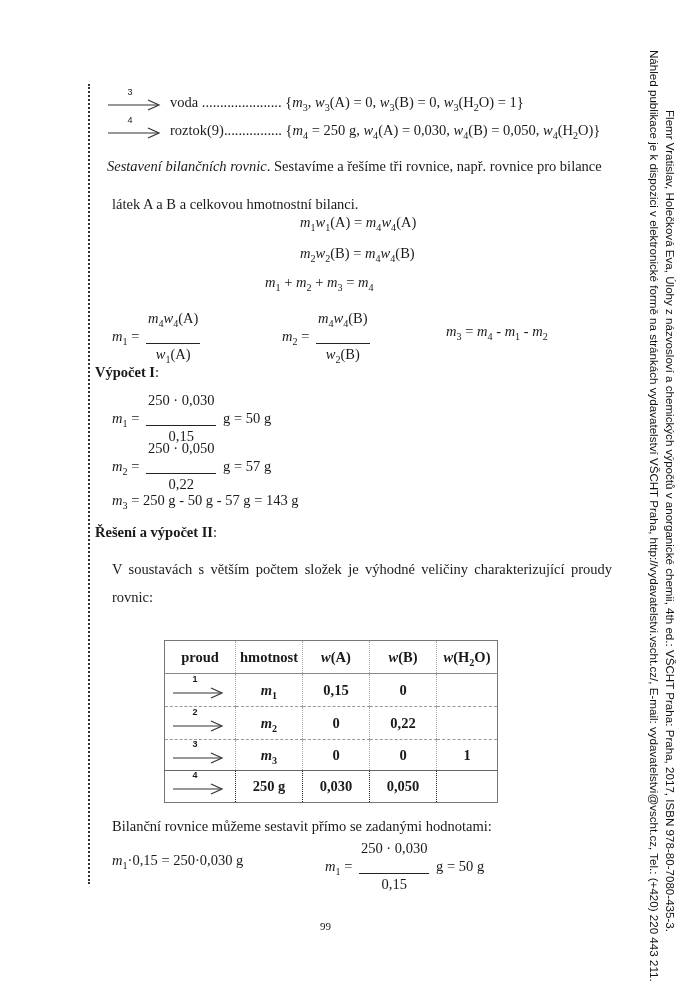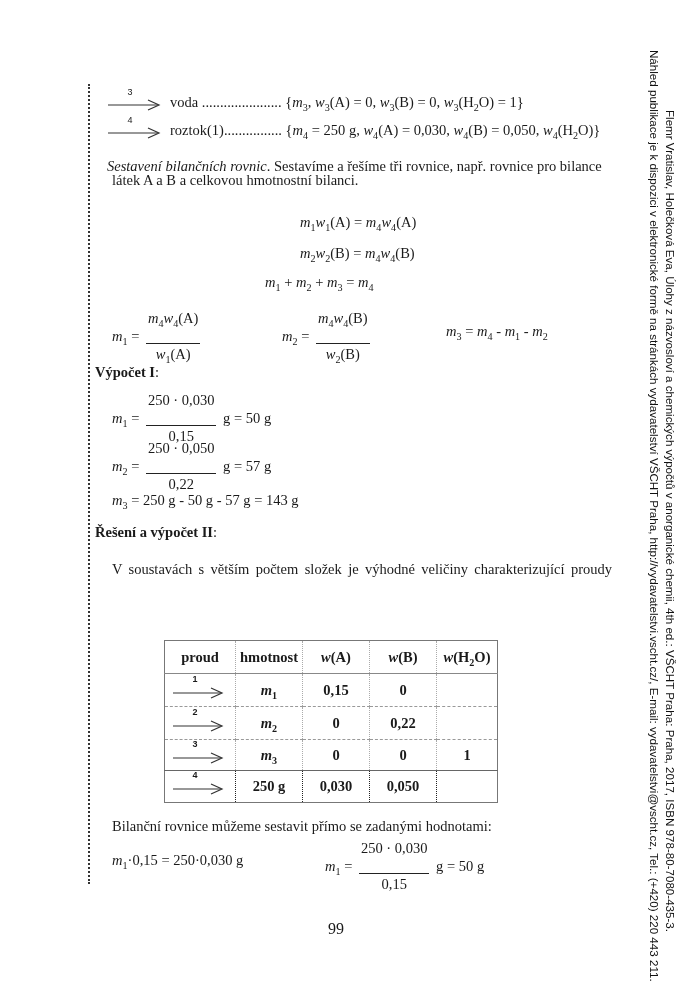--- a/index.html
+++ b/index.html
@@ -24,21 +24,21 @@
   .tbl td { text-align: center; padding: 0; height: 32px; border-left: 1px dotted #aaa; font-weight: bold; }
   .tbl td:first-child { border-left: none; }
   .tbl tr.head td { border-bottom: 1px solid #888; }
   .tbl tr.body td { border-bottom: 1px dashed #999; }
   .tbl tr.body.r3 td { border-bottom: 1px solid #666; height: 30px; }
   .tbl tr.last td { border-left: 1px dotted #222; height: 31px; }
   .tbl tr.last td:first-child { border-left: none; }
   .side { position: absolute; left: 628px; top: 50px; width: 50px; height: 900px; }
   .side .rot { position: absolute; left: 50px; top: 0; transform-origin: 0 0; transform: rotate(90deg);
                font-family: "Liberation Sans", sans-serif; font-size: 11.6px; line-height: 16px; color: #111; white-space: nowrap; }
-  .page-num { position: absolute; left: 328px; top: 920px; font-size: 16px; }
+  .page-num { position: absolute; left: 320px; top: 920px; font-size: 11px; }
 </style>
 </head>
 <body>
 
 <div class="margin-line"></div>
 
 <div class="abs" style="left:108px; top:94px;">
   <span class="arrow">
     <svg width="62" height="16">
         <line x1="0" y1="9" x2="50" y2="9" stroke="#333" stroke-width="1.2"></line>
@@ -48,28 +48,28 @@
   </span><span>voda ......................</span>
   <span>{<i>m</i><sub>3</sub>, <i>w</i><sub>3</sub>(A) = 0, <i>w</i><sub>3</sub>(B) = 0, <i>w</i><sub>3</sub>(H<sub>2</sub>O) = 1}</span>
 </div>
 <div class="abs" style="left:108px; top:122px;">
   <span class="arrow">
     <svg width="62" height="16">
         <line x1="0" y1="9" x2="50" y2="9" stroke="#333" stroke-width="1.2"></line>
         <polyline points="40,4 51,9 40,14" fill="none" stroke="#333" stroke-width="1.2"></polyline>
       </svg>
     <span class="num">4</span>
-  </span><span>roztok(1)................</span>
+  </span><span>roztok(9)................</span>
   <span>{<i>m</i><sub>4</sub> = 250 g, <i>w</i><sub>4</sub>(A) = 0,030, <i>w</i><sub>4</sub>(B) = 0,050, <i>w</i><sub>4</sub>(H<sub>2</sub>O)}</span>
 </div>
 
 <div class="abs" style="left:95px; top:158px;margin-left:12px;">
   <i>Sestavení bilančních rovnic</i><span>. Sestavíme a řešíme tři rovnice, např. rovnice pro bilance</span>
 </div>
-<div class="abs" style="left:112px; top:172px;">látek A a B a celkovou hmotnostní bilanci.</div>
+<div class="abs" style="left:112px; top:196px;">látek A a B a celkovou hmotnostní bilanci.</div>
 
 <div class="abs" style="left:300px; top:214px;"><i>m</i><sub>1</sub><i>w</i><sub>1</sub>(A) = <i>m</i><sub>4</sub><i>w</i><sub>4</sub>(A)</div>
 <div class="abs" style="left:300px; top:245px;"><i>m</i><sub>2</sub><i>w</i><sub>2</sub>(B) = <i>m</i><sub>4</sub><i>w</i><sub>4</sub>(B)</div>
 <div class="abs" style="left:265px; top:274px;"><i>m</i><sub>1</sub> + <i>m</i><sub>2</sub> + <i>m</i><sub>3</sub> = <i>m</i><sub>4</sub></div>
 
 <div class="abs" style="left:112px; top:310px;">
   <span style="vertical-align:middle"><i>m</i><sub>1</sub> =</span>
   <span class="frac"><span class="n"><i>m</i><sub>4</sub><i>w</i><sub>4</sub>(A)</span><span class="d"><i>w</i><sub>1</sub>(A)</span></span>
 </div>
 <div class="abs" style="left:282px; top:310px;">
@@ -87,20 +87,21 @@
 <div class="abs" style="left:112px; top:440px;">
   <span style="vertical-align:middle"><i>m</i><sub>2</sub> =</span>
   <span class="frac"><span class="n">250 · 0,050</span><span class="d">0,22</span></span>
   <span style="vertical-align:middle">g = 57 g</span>
 </div>
 <div class="abs" style="left:112px; top:492px;"><i>m</i><sub>3</sub><span> = 250 g - 50 g - 57 g = 143 g</span></div>
 
 <div class="abs" style="left:95px; top:524px;"><span class="bold">Řešení a výpočet II</span><span>:</span></div>
 <div class="abs" style="left:112px; top:555px; width:500px; text-align:justify; white-space:normal; line-height:28px;">
   <div style="text-align-last:justify;">V soustavách s větším počtem složek je výhodné veličiny charakterizující proudy</div>
+  <div>rovnic:</div>
 </div>
 
 <table class="tbl">
   <tbody>
       <tr class="head">
     <td style="width:70px;">proud</td>
     <td style="width:66px;margin-top:23px;">hmotnost</td>
     <td style="width:66px;"><i>w</i>(A)</td>
     <td style="width:66px;"><i>w</i>(B)</td>
     <td><i>w</i>(H<sub>2</sub>O)</td>

